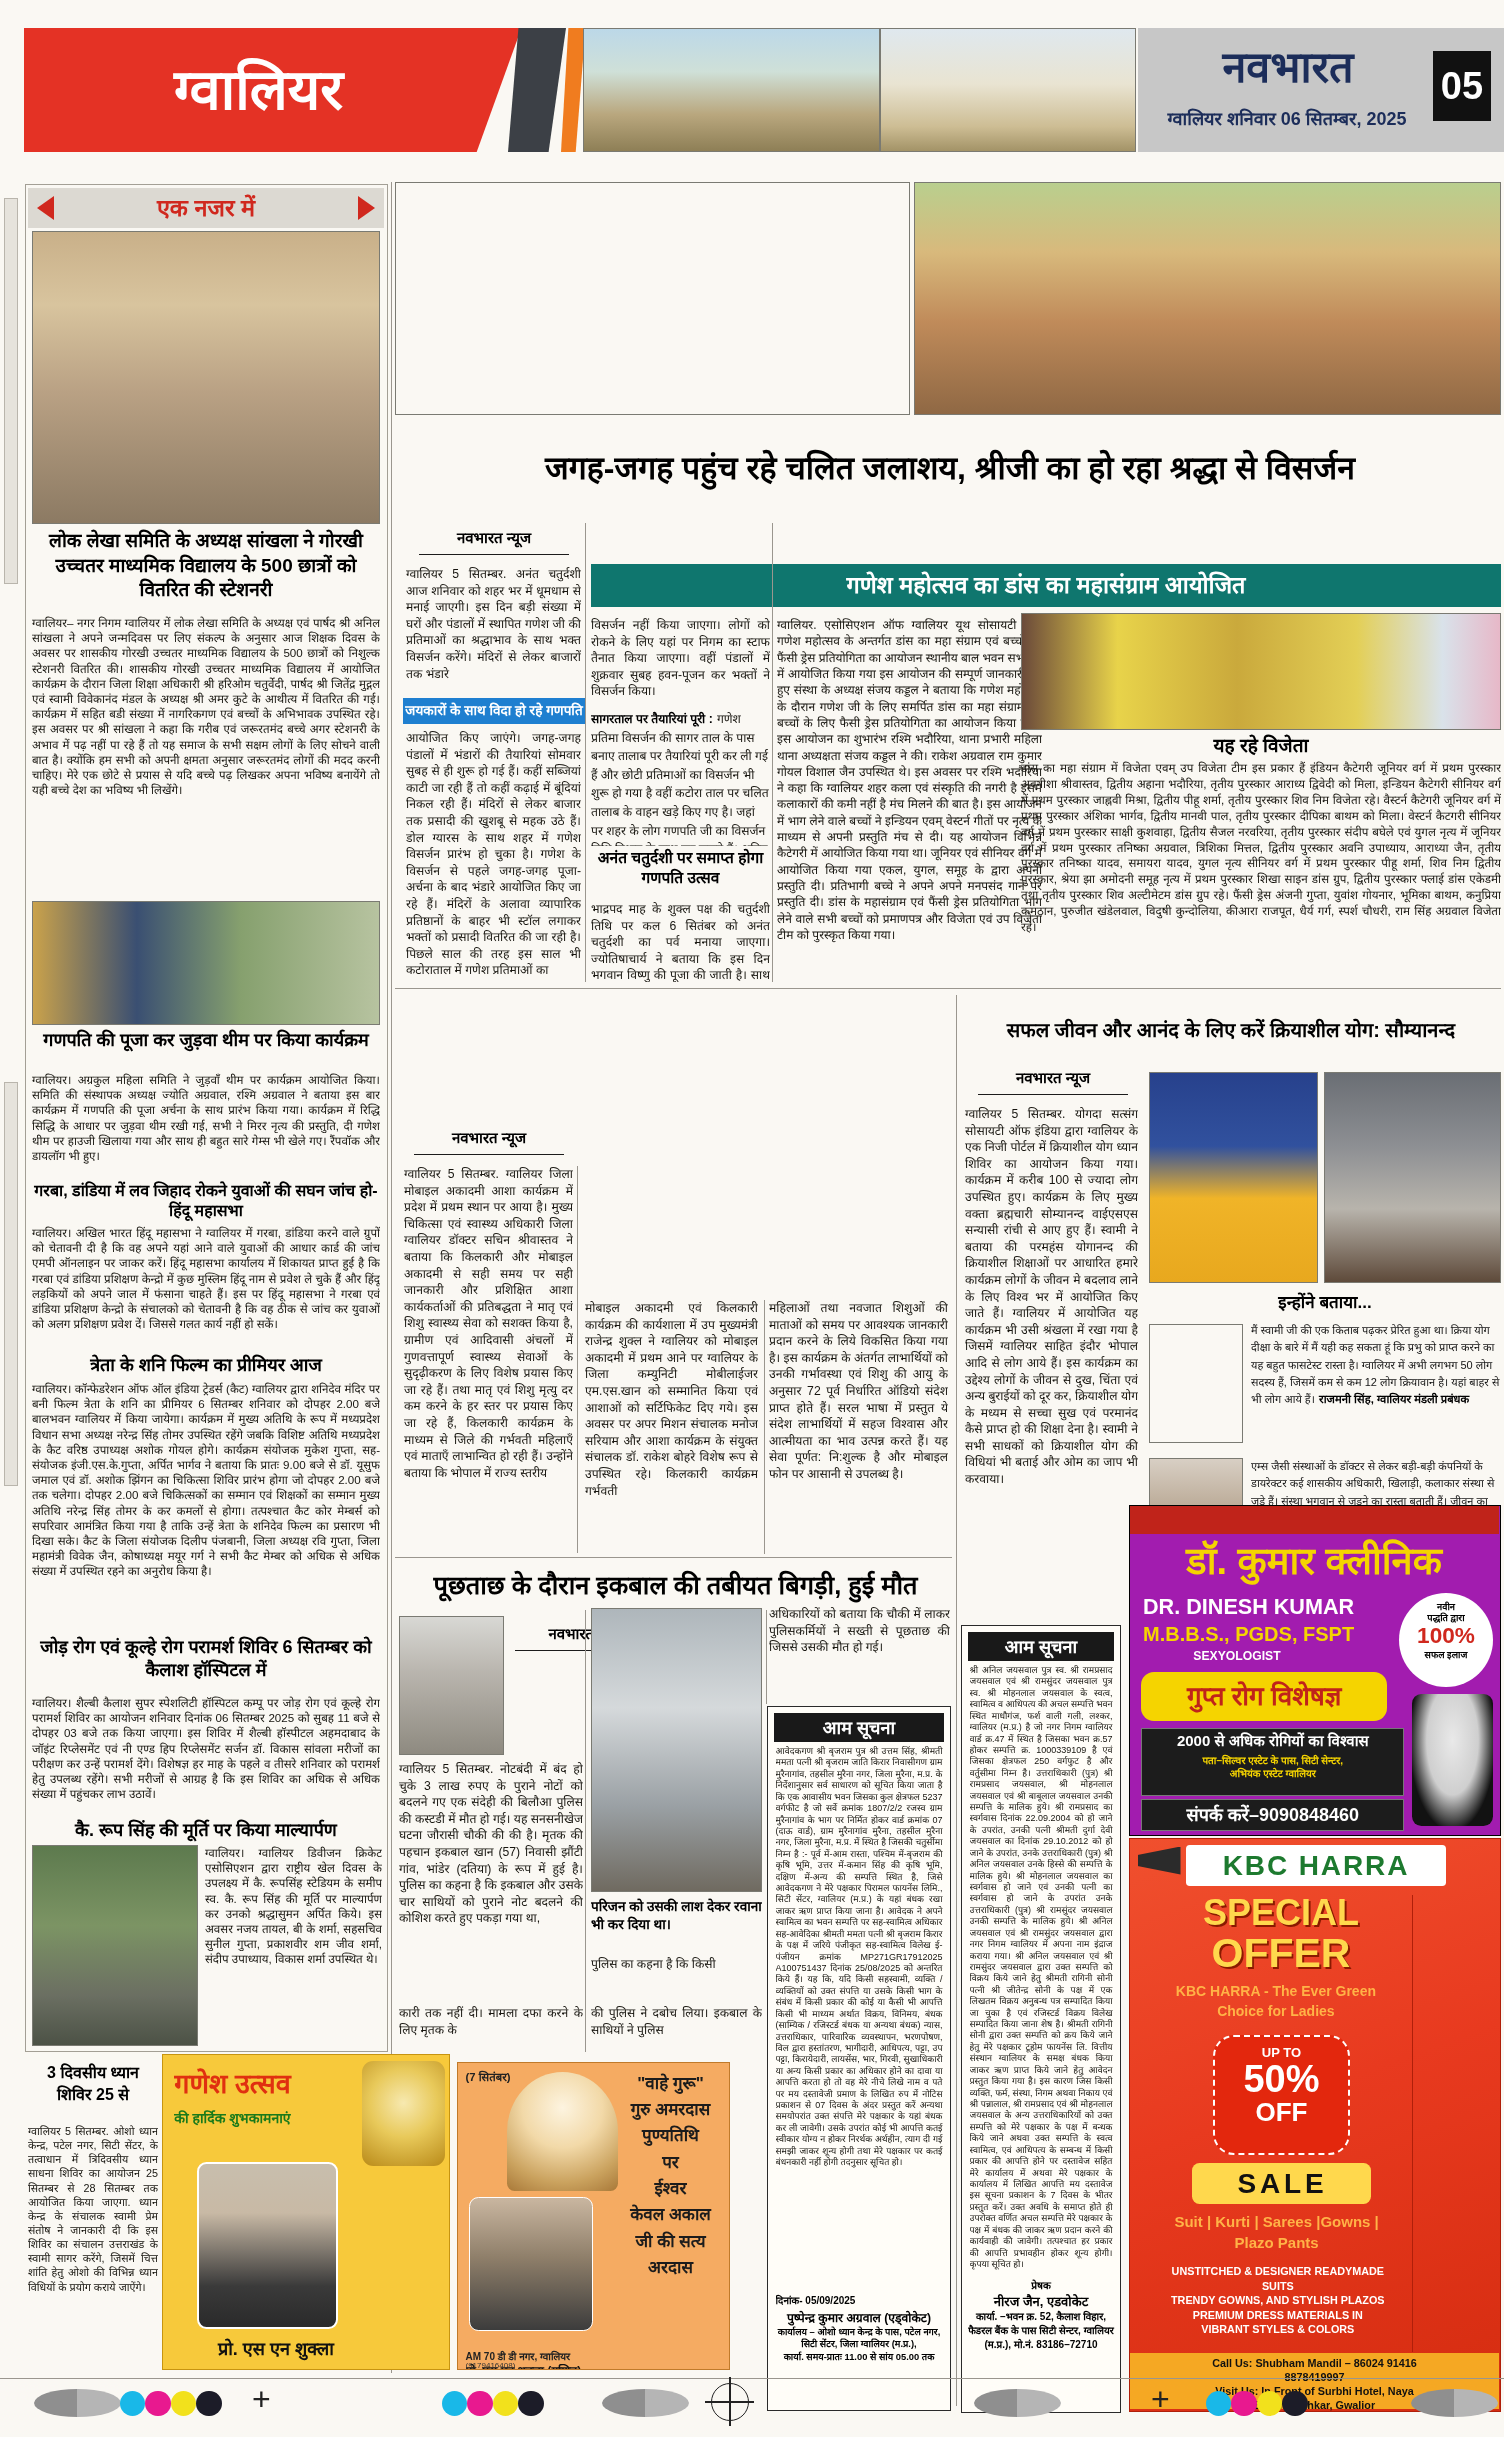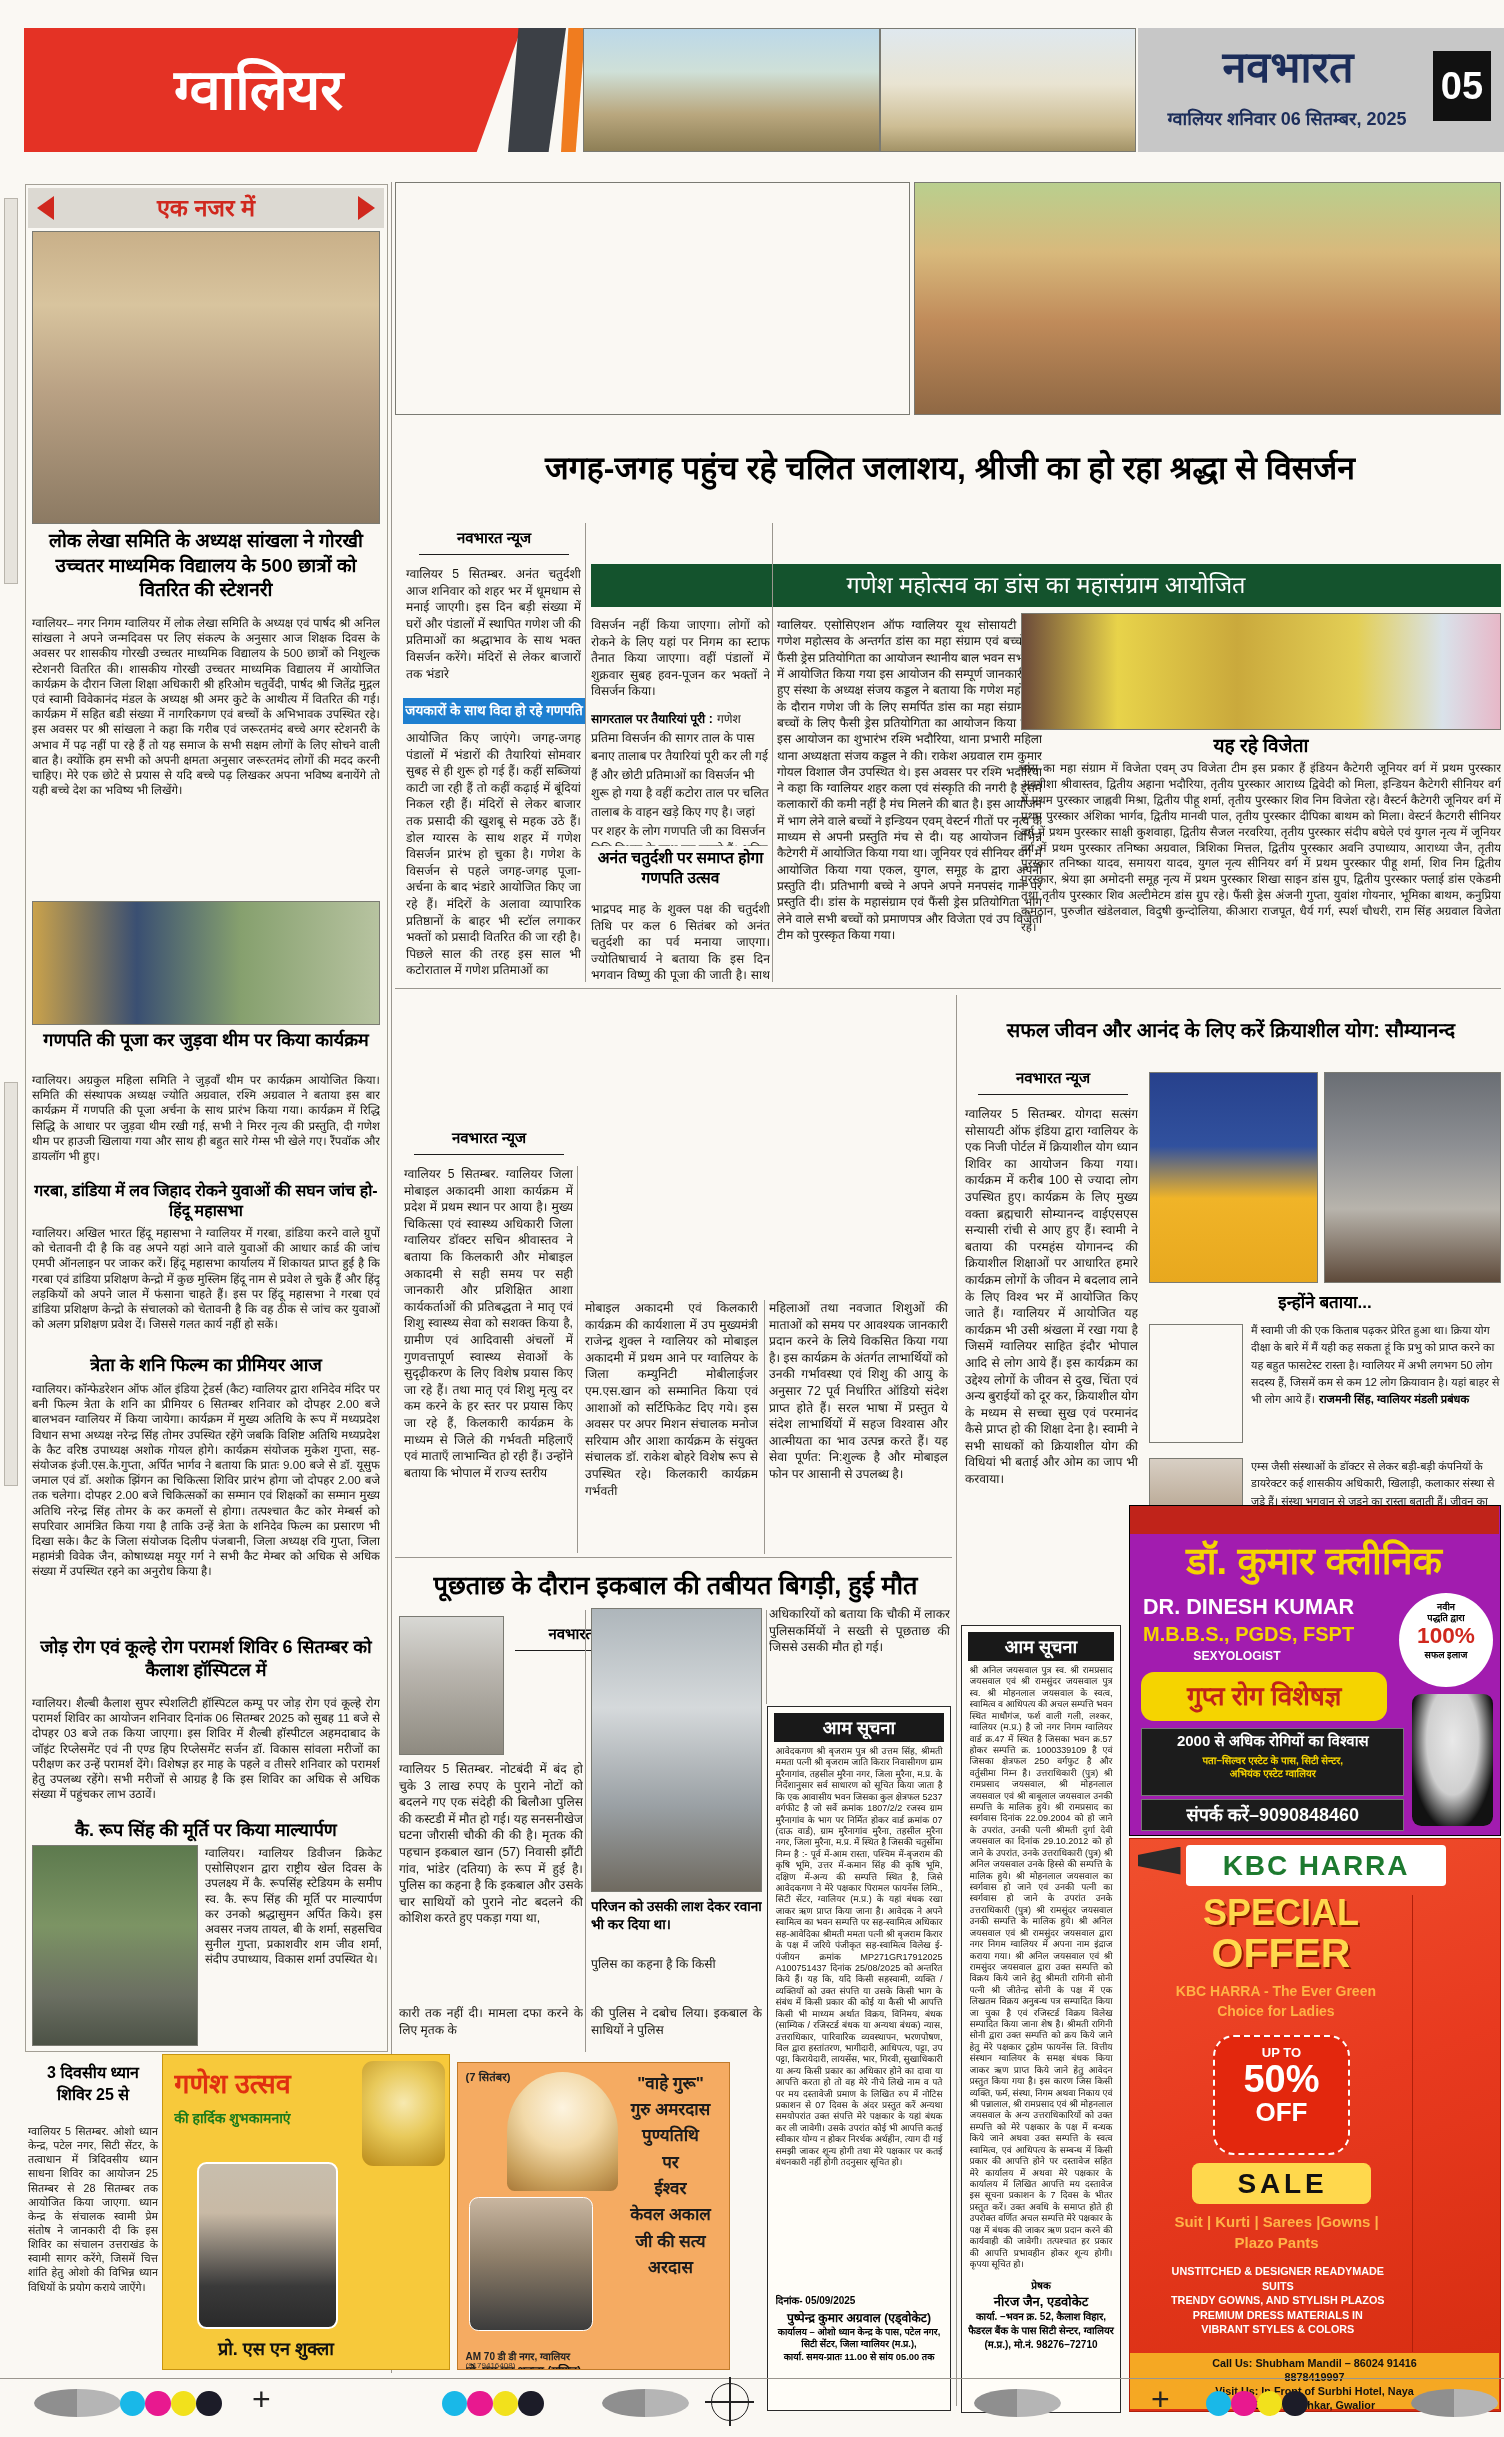--- a/index.html
+++ b/index.html
@@ -9,21 +9,21 @@
   .photo{border:0.9px solid #7a7a72;}
   .bt{font-size:12.2px;line-height:1.36;text-align:justify;overflow:hidden;color:#17150f;}
   .railb{font-size:11.6px;line-height:1.31;text-align:justify;overflow:hidden;color:#17150f;}
   .hl{font-weight:700;color:#000;overflow:hidden;}
   .ctr{text-align:center;}
   .nw{white-space:nowrap;}
   .pl{white-space:pre-line;}
   .byline{font-weight:700;text-align:center;font-size:15px;color:#000;border-bottom:1.9px solid #1c1c1c;}
   .vr{background:#9a968e;width:0.9px;}
   .hrule{background:#9a968e;height:0.9px;}
-  .banner{background:#14532d;color:#fff;font-weight:400;text-align:center;}
+  .banner{background:#0f766e;color:#fff;font-weight:700;text-align:center;}
   .bluehead{background:#1e7fd0;color:#fff;font-weight:700;text-align:center;}
   .notice{border:1.9px solid #2a2a2a;background:#fffdf8;}
   .notice-head{background:#191919;color:#fff;font-weight:700;text-align:center;font-size:18px;padding:2.8px 0;margin:5.6px 5.6px 3.8px 5.6px;}
   .notice-body{font-size:9px;line-height:1.27;text-align:justify;overflow:hidden;margin:0 7.5px;color:#16140e;}
   .tri{width:0;height:0;}
   .reg-ell{width:87px;height:28px;border-radius:50%;background:linear-gradient(90deg,#8f8f8f 50%,#b5b5b5 50%);}
   .dot{width:25.4px;height:25.4px;border-radius:50%;display:inline-block;}
   .plus{font-size:32px;color:#222;font-weight:400;}
 </style>
 </head>
@@ -157,21 +157,21 @@
 कार्या. समय-प्रातः 11.00 से सांय 05.00 तक</div>
   </div>
 
   <div class="abs notice" style="left:961px;top:1625px;width:160px;height:788px;">
     <div class="notice-head">आम सूचना</div>
     <div class="notice-body" style="height:611px;">श्री अनिल जयसवाल पुत्र स्व. श्री रामप्रसाद जयसवाल एवं श्री रामसुंदर जयसवाल पुत्र स्व. श्री मोहनलाल जयसवाल के स्वत्व, स्वामित्व व आधिपत्य की अचल सम्पत्ति भवन स्थित माधौगंज, फर्श वाली गली, लश्कर, ग्वालियर (म.प्र.) है जो नगर निगम ग्वालियर वार्ड क्र.47 में स्थित है जिसका भवन क्र.57 होकर सम्पत्ति क्र. 1000339109 है एवं जिसका क्षेत्रफल 250 वर्गफुट है और वर्तुसीमा निम्न है। उत्तराधिकारी (पुत्र) श्री रामप्रसाद जयसवाल, श्री मोहनलाल जयसवाल एवं श्री बाबूलाल जयसवाल उनकी सम्पत्ति के मालिक हुये। श्री रामप्रसाद का स्वर्गवास दिनांक 22.09.2004 को हो जाने के उपरांत, उनकी पत्नी श्रीमती दुर्गा देवी जयसवाल का दिनांक 29.10.2012 को हो जाने के उपरांत, उनके उत्तराधिकारी (पुत्र) श्री अनिल जयसवाल उनके हिस्से की सम्पत्ति के मालिक हुये। श्री मोहनलाल जयसवाल का स्वर्गवास हो जाने एवं उनकी पत्नी का स्वर्गवास हो जाने के उपरांत उनके उत्तराधिकारी (पुत्र) श्री रामसुंदर जयसवाल उनकी सम्पत्ति के मालिक हुये। श्री अनिल जयसवाल एवं श्री रामसुंदर जयसवाल द्वारा नगर निगम ग्वालियर में अपना नाम इंद्राज कराया गया। श्री अनिल जयसवाल एवं श्री रामसुंदर जयसवाल द्वारा उक्त सम्पत्ति को विक्रय किये जाने हेतु श्रीमती रागिनी सोनी पत्नी श्री जीतेन्द्र सोनी के पक्ष में एक लिखतम विक्रय अनुबन्ध पत्र सम्पादित किया जा चुका है एवं रजिस्टर्ड विक्रय विलेख सम्पादित किया जाना शेष है। श्रीमती रागिनी सोनी द्वारा उक्त सम्पत्ति को क्रय किये जाने हेतु मेरे पक्षकार टूहोम फायनेंस लि. वित्तीय संस्थान ग्वालियर के समक्ष बंधक किया जाकर ऋण प्राप्त किये जाने हेतु आवेदन प्रस्तुत किया गया है। इस कारण जिस किसी व्यक्ति, फर्म, संस्था, निगम अथवा निकाय एवं श्री पन्नालाल, श्री रामप्रसाद एवं श्री मोहनलाल जयसवाल के अन्य उत्तराधिकारियों को उक्त सम्पत्ति को मेरे पक्षकार के पक्ष में बन्धक किये जाने अथवा उक्त सम्पत्ति के स्वत्व स्वामित्व, एवं आधिपत्य के सम्बन्ध में किसी प्रकार की आपत्ति होने पर दस्तावेज सहित मेरे कार्यालय में अथवा मेरे पक्षकार के कार्यालय में लिखित आपत्ति मय दस्तावेज इस सूचना प्रकाशन के 7 दिवस के भीतर प्रस्तुत करें। उक्त अवधि के समाप्त होते ही उपरोक्त वर्णित अचल सम्पत्ति मेरे पक्षकार के पक्ष में बंधक की जाकर ऋण प्रदान करने की कार्यवाही की जावेगी। तत्पश्चात हर प्रकार की आपत्ति प्रभावहीन होकर शून्य होगी। कृपया सूचित हो।</div>
     <div class="hl ctr" style="font-size:10.3px;margin-top:1.9px;">प्रेषक</div>
     <div class="hl ctr" style="font-size:13px;">नीरज जैन, एडवोकेट</div>
     <div class="hl ctr pl" style="font-size:10px;line-height:1.4;">कार्या. –भवन क्र. 52, कैलाश विहार,
 फैडरल बैंक के पास सिटी सेन्टर, ग्वालियर
-(म.प्र.), मो.नं. 98276–72710</div>
+(म.प्र.), मो.नं. 83186–72710</div>
   </div>
 
   <div class="abs" style="left:1129px;top:1505px;width:372px;height:331px;background:#a21caf;border:1.9px solid #000;">
     <div class="abs" style="left:0;top:0;width:369px;height:28px;background:#c0231a;"></div>
     <div class="abs hl ctr nw" style="left:5.6px;top:30px;width:357px;height:51px;line-height:51px;font-size:38px;color:#f5d400;">डॉ. कुमार क्लीनिक</div>
     <div class="abs hl nw" style="left:13px;top:87px;width:254px;height:28px;line-height:28px;font-size:21.6px;color:#fff;">DR. DINESH KUMAR</div>
     <div class="abs hl nw" style="left:13px;top:115px;width:254px;height:26px;line-height:26px;font-size:20px;color:#f5d400;">M.B.B.S., PGDS, FSPT</div>
     <div class="abs hl nw" style="left:13px;top:141px;width:188px;height:19px;line-height:19px;font-size:12.2px;color:#fff;text-align:center;">SEXYOLOGIST</div>
     <div class="abs" style="left:11.3px;top:166px;width:246px;height:49px;background:#f5d400;border-radius:13px;">
       <div class="hl ctr nw" style="width:246px;height:49px;line-height:49px;font-size:26px;color:#c0231a;">गुप्त रोग विशेषज्ञ</div>

